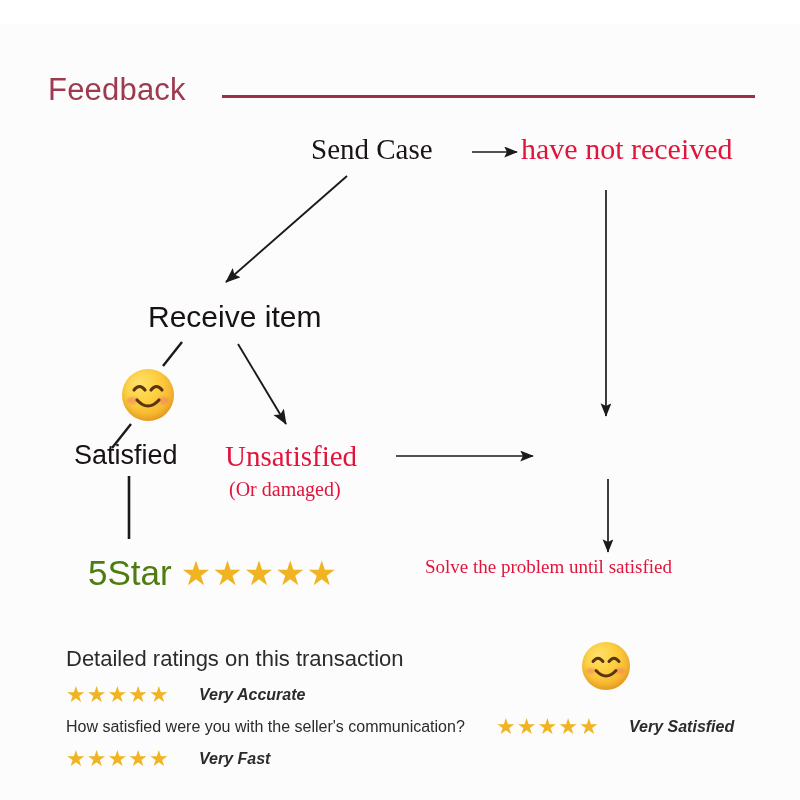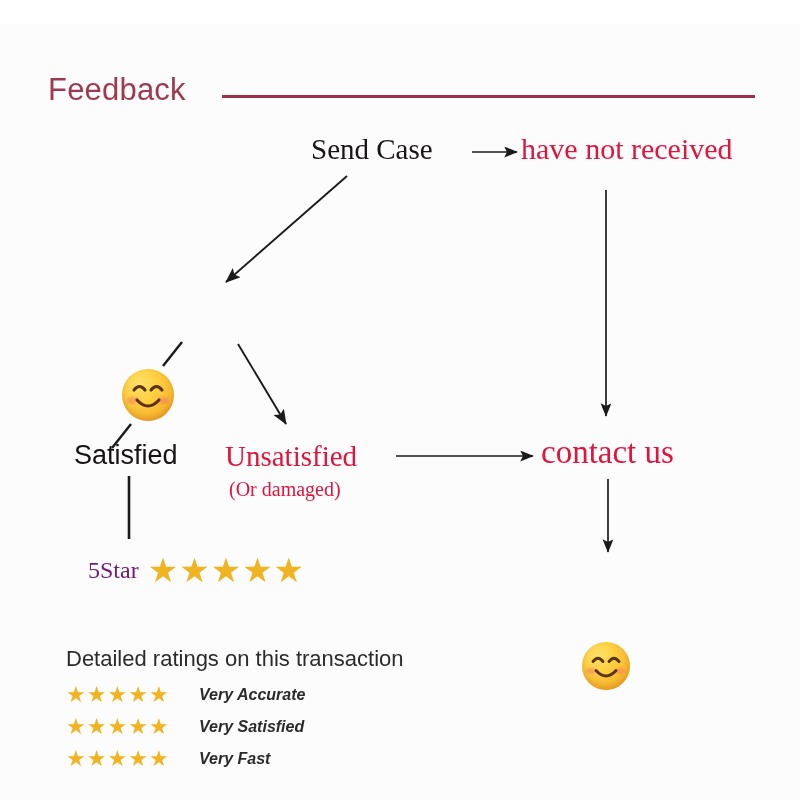--- a/index.html
+++ b/index.html
@@ -68,23 +68,23 @@
 
   
   #fivestar-row {
     left: 88px;
     top: 529px;
     display: flex;
     align-items: center;
     gap: 4px;
   }
   #fivestar-label {
-    font-family: Liberation Serif, serif;
-    font-size: 24px;
-    color: #701a75;
+    font-family: Liberation Sans, sans-serif;
+    font-size: 35px;
+    color: #4d7c0f;
     margin-right: 5px;
     white-space: nowrap;
   }
   .star-strip { display: flex; align-items: center; }
   .star {
     display: inline-block;
     line-height: 1;
     color: #f0b422;
   }
   .star-lg { font-size: 34px; margin-right: 1px; }
@@ -183,29 +183,30 @@
 
     <line x1="396" y1="432" x2="533" y2="432" stroke="#1a1a1a" stroke-width="1.7" marker-end="url(#ah)"></line>
 
     <line x1="608" y1="455" x2="608" y2="528" stroke="#1a1a1a" stroke-width="1.7" marker-end="url(#ah)"></line>
   </svg>
 
   <div class="abs node serif-black" id="node-send-case">Send Case</div>
 
   <div class="abs node serif-red" id="node-have-not-received" style="color: rgb(225, 20, 60); font-family: Liberation Serif, serif;">have not received</div>
 
+  <div class="abs node sans-black" id="node-receive-item" style="color: rgb(23, 19, 19);">Receive item</div>
 
   <div class="abs node sans-black" id="node-satisfied" style="color: rgb(23, 19, 19);">Satisfied</div>
 
   <div class="abs node serif-red" id="node-unsatisfied" style="color: rgb(225, 20, 60);">Unsatisfied</div>
 
   <div class="abs node serif-red" id="node-or-damaged" style="color: rgb(225, 20, 60);">(Or damaged)</div>
 
-  <div class="abs node serif-red" id="node-contact-us" style="color: rgb(225, 20, 60);">contact us</div>
-
+
+  <div class="abs node serif-red" id="node-solve-problem" style="color: rgb(225, 20, 60);">Solve the problem until satisfied</div>
 
   <div class="abs emoji" id="emoji-satisfied">
     <div class="cheek" style="left:5px;top:28px;width:11px;height:7px;"></div>
     <div class="cheek" style="left:36px;top:28px;width:11px;height:7px;"></div>
     <svg width="52" height="52" viewBox="0 0 52 52">
       <path d="M12 21 Q17.5 14 23 21" stroke="#5a3410" stroke-width="3.1" fill="none" stroke-linecap="round"></path>
       <path d="M29 21 Q34.5 14 40 21" stroke="#5a3410" stroke-width="3.1" fill="none" stroke-linecap="round"></path>
       <path d="M15 31 Q26 43 37 31" stroke="#5a3410" stroke-width="3.1" fill="none" stroke-linecap="round"></path>
     </svg>
   </div>
@@ -238,20 +239,21 @@
         <div class="rating-stars">
           <span class="star star-sm" style="color: rgb(240, 180, 34);">★</span>
           <span class="star star-sm" style="color: rgb(240, 180, 34);">★</span>
           <span class="star star-sm" style="color: rgb(240, 180, 34);">★</span>
           <span class="star star-sm" style="color: rgb(240, 180, 34);">★</span>
           <span class="star star-sm" style="color: rgb(240, 180, 34);">★</span>
         </div>
         <div class="rating-label">Very Accurate</div>
       </div>
       <div class="rating-row">
+        <div class="rating-question">How satisfied were you with the seller's communication?</div>
         <div class="rating-stars">
           <span class="star star-sm" style="color: rgb(240, 180, 34);">★</span>
           <span class="star star-sm" style="color: rgb(240, 180, 34);">★</span>
           <span class="star star-sm" style="color: rgb(240, 180, 34);">★</span>
           <span class="star star-sm" style="color: rgb(240, 180, 34);">★</span>
           <span class="star star-sm" style="color: rgb(240, 180, 34);">★</span>
         </div>
         <div class="rating-label">Very Satisfied</div>
       </div>
       <div class="rating-row">

